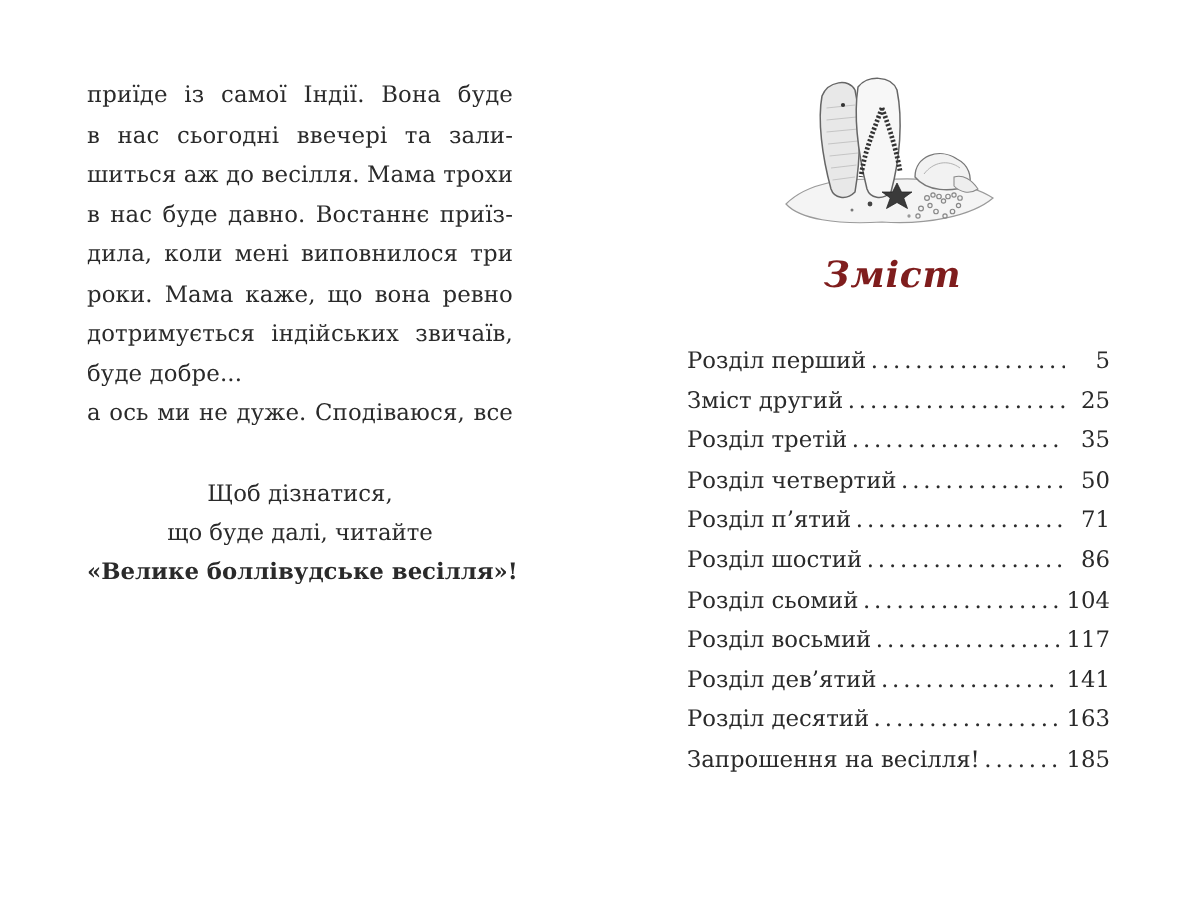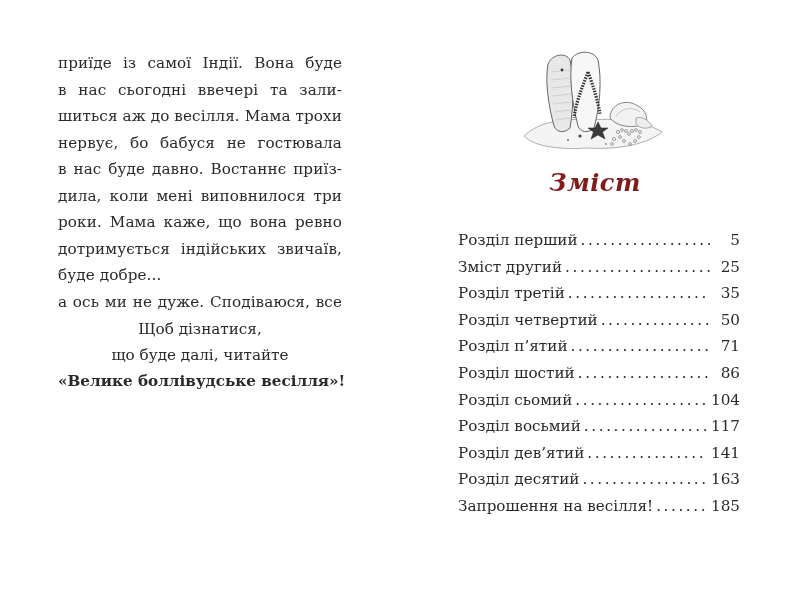--- a/index.html
+++ b/index.html
@@ -112,21 +112,20 @@
 </head>
 <body>
 
 <div class="spread">
 
   <div class="page-left">
     <p class="body-text">
       <span class="line">приїде із самої Індії. Вона буде</span>
       <span class="line">в нас сьогодні ввечері та зали-</span>
       <span class="line">шиться аж до весілля. Мама трохи</span>
-      <span class="line">нервує, бо бабуся не гостювала</span>
       <span class="line">в нас буде давно. Востаннє приїз-</span>
       <span class="line">дила, коли мені виповнилося три</span>
       <span class="line">роки. Мама каже, що вона ревно</span>
       <span class="line">дотримується індійських звичаїв,</span>
       <span class="line last">буде добре...</span>
       <span class="line">а ось ми не дуже. Сподіваюся, все</span>
     </p>
   </div>
 
   <div class="teaser">

